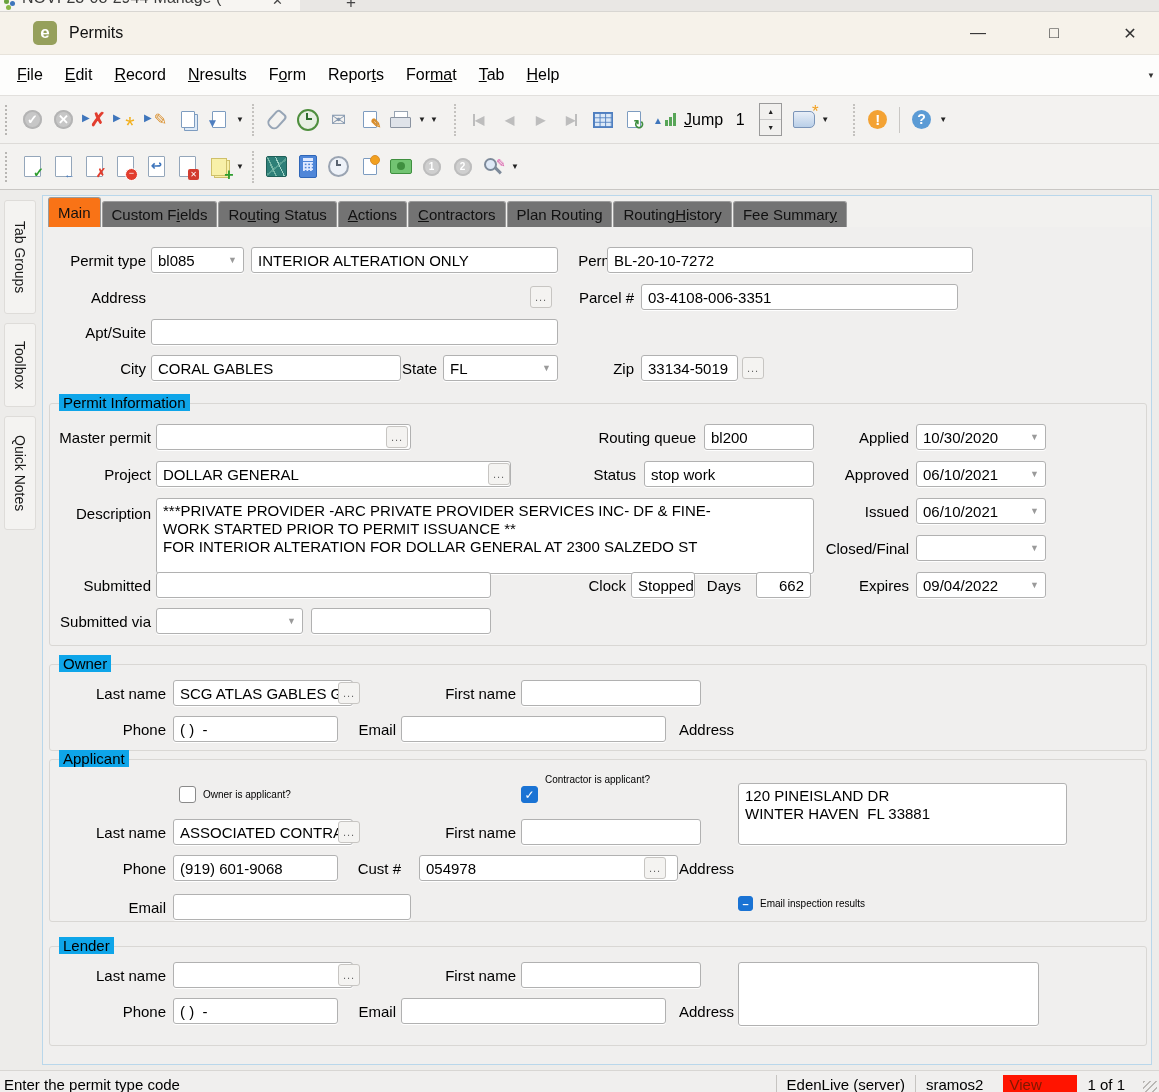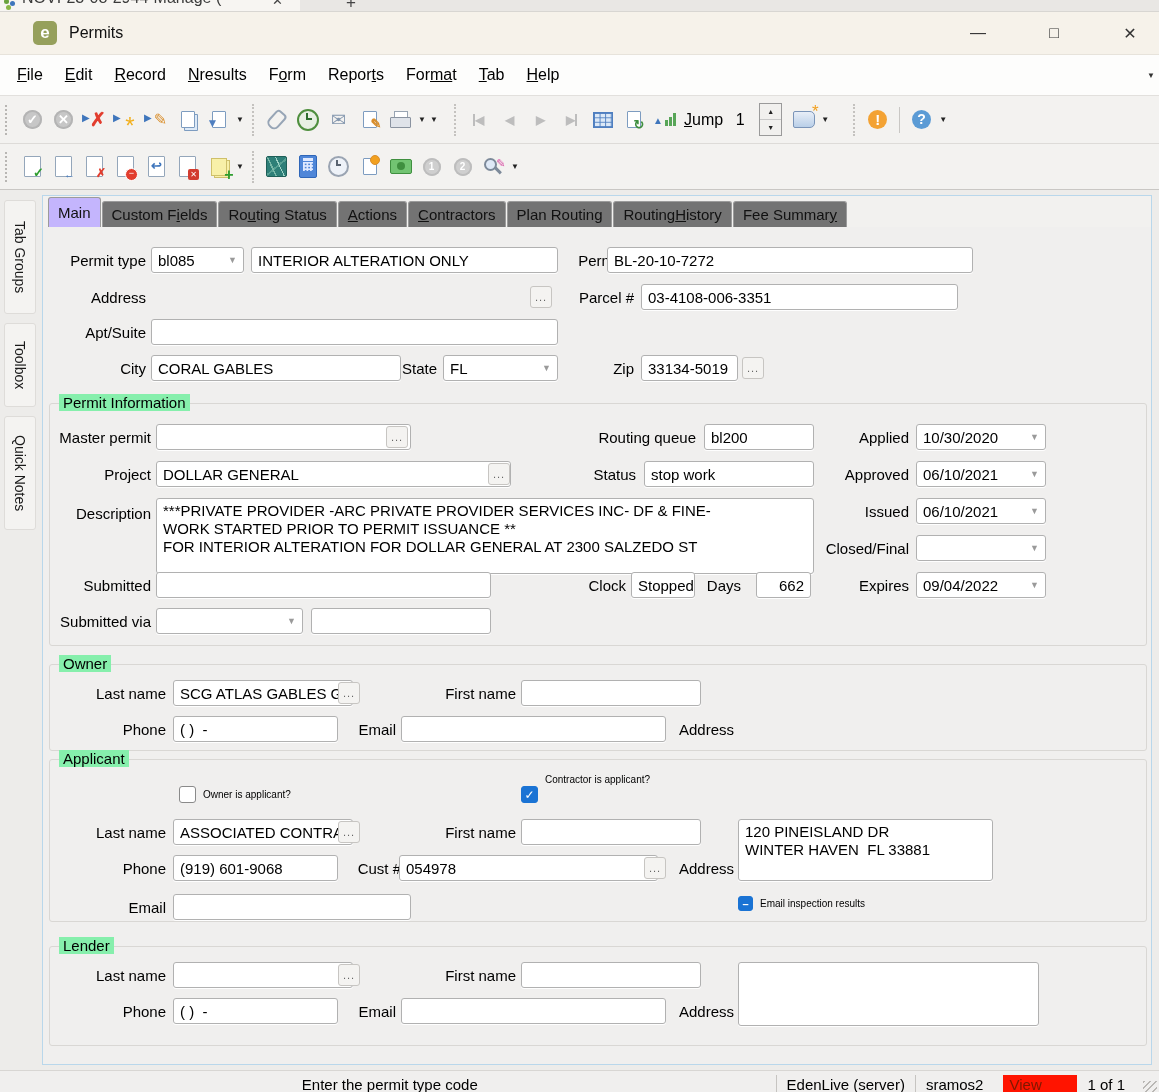--- a/index.html
+++ b/index.html
@@ -93,41 +93,41 @@
   .toolsico .lens{position:absolute;left:1px;top:1px;width:9px;height:9px;border:2px solid #7d8a9a;border-radius:50%;background:#dfe9f7;}
   .toolsico .handle{position:absolute;left:11px;top:12px;width:8px;height:3px;background:#7d8a9a;transform:rotate(45deg);}
   .toolsico .pen{position:absolute;right:-1px;top:0;color:#d957a8;font-size:11px;}
 
   
   .main{position:relative;height:880px;background:#edecea;}
   .rtab{position:absolute;left:4px;width:30px;background:#f4f3f1;border:1px solid #dedcd9;border-radius:3px;display:flex;align-items:center;justify-content:center;writing-mode:vertical-rl;font-size:14px;color:#1a1a1a;}
   .panel{position:absolute;left:42px;top:5px;width:1110px;height:870px;background:#f0efee;border:1px solid #b9d7eb;box-sizing:border-box;}
   .tabrow{height:31px;display:flex;align-items:flex-end;padding-left:5px;background:#f2f1ef;}
   .tab{height:25px;display:flex;align-items:center;padding:0 9px;border:1px solid #9b9b9b;border-bottom:none;border-radius:3px 3px 0 0;background:#737373;font-size:15px;white-space:nowrap;margin-right:1px;color:#111;}
-  .tab.active{height:29px;background:#c4b5fd;position:relative;z-index:2;}
+  .tab.active{height:29px;background:#f97316;position:relative;z-index:2;}
   .formarea{position:relative;height:837px;background:#f0efee;}
 
   .lbl{position:absolute;height:26px;display:flex;align-items:center;justify-content:flex-end;font-size:15px;white-space:nowrap;}
   .fld{position:absolute;height:26px;box-sizing:border-box;background:#fff;border:1px solid #b1b1b1;border-radius:3px;display:flex;align-items:center;padding:0 6px;font-size:15px;box-shadow:0 1px 0 rgba(255,255,255,.9);white-space:nowrap;overflow:hidden;}
   .fld .val{white-space:pre;}
   .fld.right .val{margin-left:auto;}
   .chev{margin-left:auto;color:#9a9a9a;font-size:9px;padding-left:4px;}
   .multi{height:auto;align-items:flex-start;padding:3px 6px;line-height:18px;}
   .multi .val{white-space:pre-wrap;}
   .dots{position:absolute;width:22px;height:22px;box-sizing:border-box;background:#f4f3f1;border:1px solid #c7c5c2;border-radius:3px;color:#666;font-size:11px;display:flex;align-items:center;justify-content:center;letter-spacing:1px;z-index:3;}
   .grp{position:absolute;border:1px solid #d9d7d4;border-radius:3px;box-sizing:border-box;}
-  .grp-lg{position:absolute;top:-10px;left:9px;background:#86efac;padding:0 4px;font-size:15px;white-space:nowrap;}
+  .grp-lg{position:absolute;top:-10px;left:9px;background:#0ea5e9;padding:0 4px;font-size:15px;white-space:nowrap;}
   .cb{position:absolute;width:17px;height:17px;box-sizing:border-box;border:1px solid #8a8a8a;border-radius:3px;background:#fff;display:flex;align-items:center;justify-content:center;color:#fff;font-size:12px;}
   .cb.on{background:#1a73d4;border-color:#1a73d4;}
   .cb.ind{background:#1a73d4;border-color:#1a73d4;font-size:11px;font-weight:bold;}
   .cblbl{position:absolute;height:17px;display:flex;align-items:center;font-size:10px;white-space:nowrap;}
 
   
   .statusbar{height:27px;background:#f0efee;border-top:1px solid #d8d6d3;display:flex;align-items:center;font-size:15px;}
-  .st-msg{padding-left:4px;flex:1;text-align:center;}
+  .st-msg{padding-left:4px;flex:1;}
   .st-seg{padding:0 10px;border-left:1px solid #c6c4c1;height:19px;display:flex;align-items:center;white-space:nowrap;}
   .st-mode{background:#ff1400;color:#7e1800;width:62px;padding:0 6px;height:19px;display:flex;align-items:center;margin-left:10px;}
   .st-grip{width:14px;height:14px;margin:6px 2px 0 8px;background:repeating-linear-gradient(135deg,#b9b7b4 0 1.5px,transparent 1.5px 4.5px);}
 </style>
 </head>
 <body>
 
 <div class="screen">
 
   <div class="tabstrip">
@@ -540,30 +540,30 @@
 
         <span class="lbl" style="left:0;top:592px;width:123px">Last name</span>
         <div class="fld" style="left:130px;top:592px;width:180px">
             <span class="val">ASSOCIATED CONTRACT S</span>
           </div>
         <span class="dots" style="left:295px;top:594px">...</span>
         <span class="lbl" style="left:390px;top:592px;width:83px">First name</span>
         <div class="fld" style="left:478px;top:592px;width:180px">
             <span class="val"></span>
           </div>
-        <div class="fld multi" style="left:695px;top:592px;width:255px;height:62px">
+        <div class="fld multi" style="left:695px;top:556px;width:329px;height:62px">
             <span class="val">120 PINEISLAND DR
 WINTER HAVEN  FL 33881</span>
           </div>
         <span class="lbl" style="left:0;top:628px;width:123px">Phone</span>
         <div class="fld" style="left:130px;top:628px;width:165px">
             <span class="val">(919) 601-9068</span>
           </div>
         <span class="lbl" style="left:300px;top:628px;width:58px">Cust #</span>
-        <div class="fld" style="left:356px;top:628px;width:259px">
+        <div class="fld" style="left:376px;top:628px;width:259px">
             <span class="val">054978</span>
           </div>
         <span class="dots" style="left:601px;top:630px">...</span>
         <span class="lbl" style="left:600px;top:628px;width:91px">Address</span>
         <span class="lbl" style="left:40px;top:667px;width:83px">Email</span>
         <div class="fld" style="left:130px;top:667px;width:238px">
             <span class="val"></span>
           </div>
         <span class="cb ind" style="left:695px;top:669px;width:15px;height:15px">–</span>
         <span class="cblbl" style="left:717px;top:668px">Email inspection results</span>

